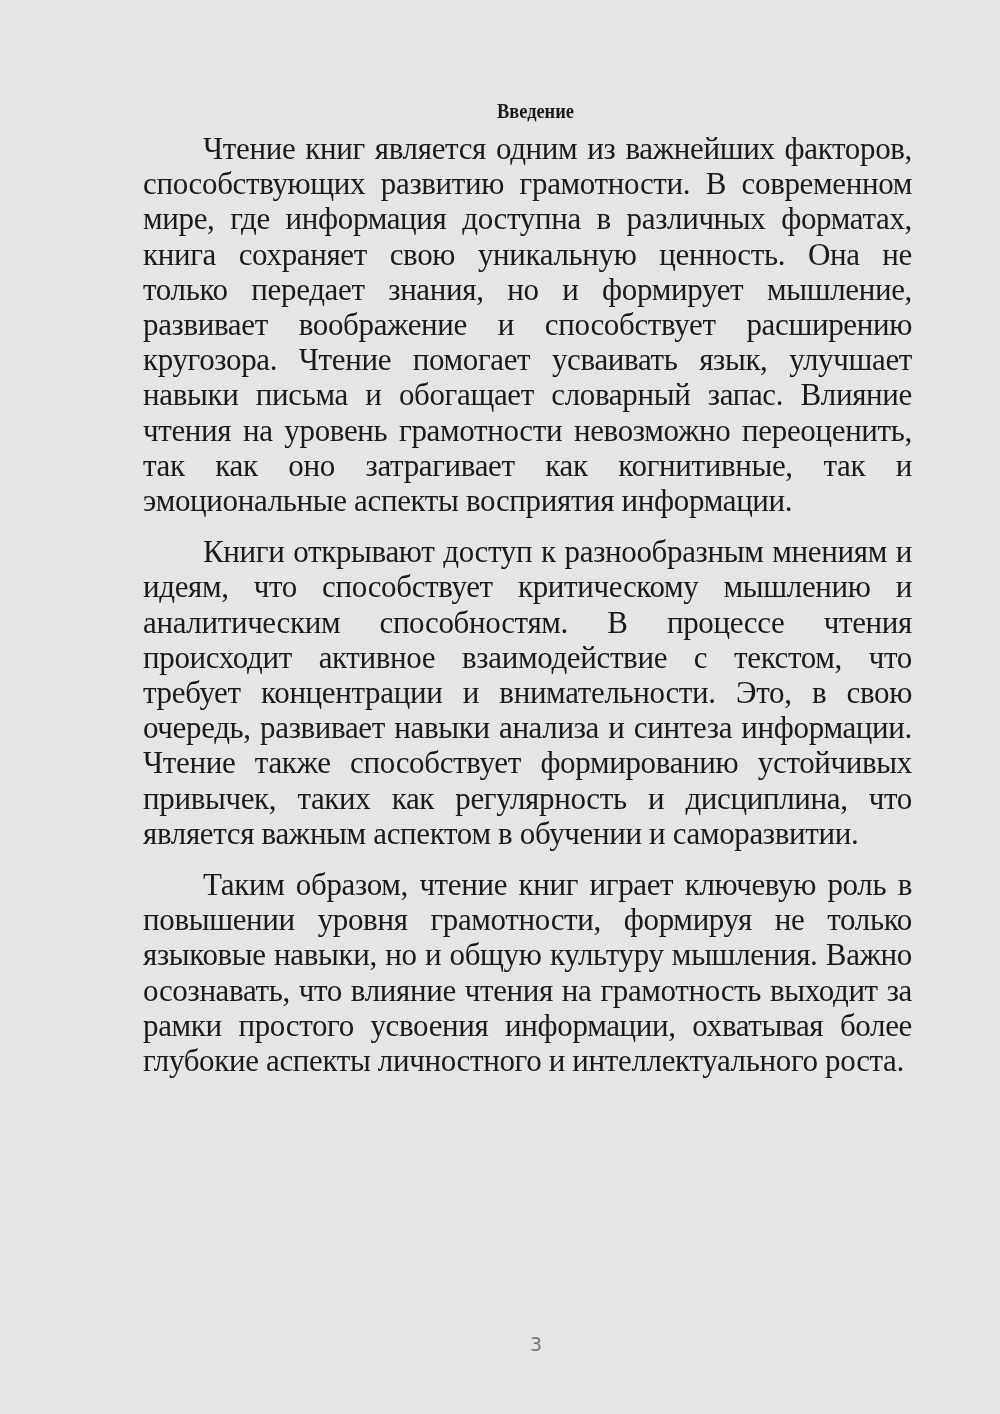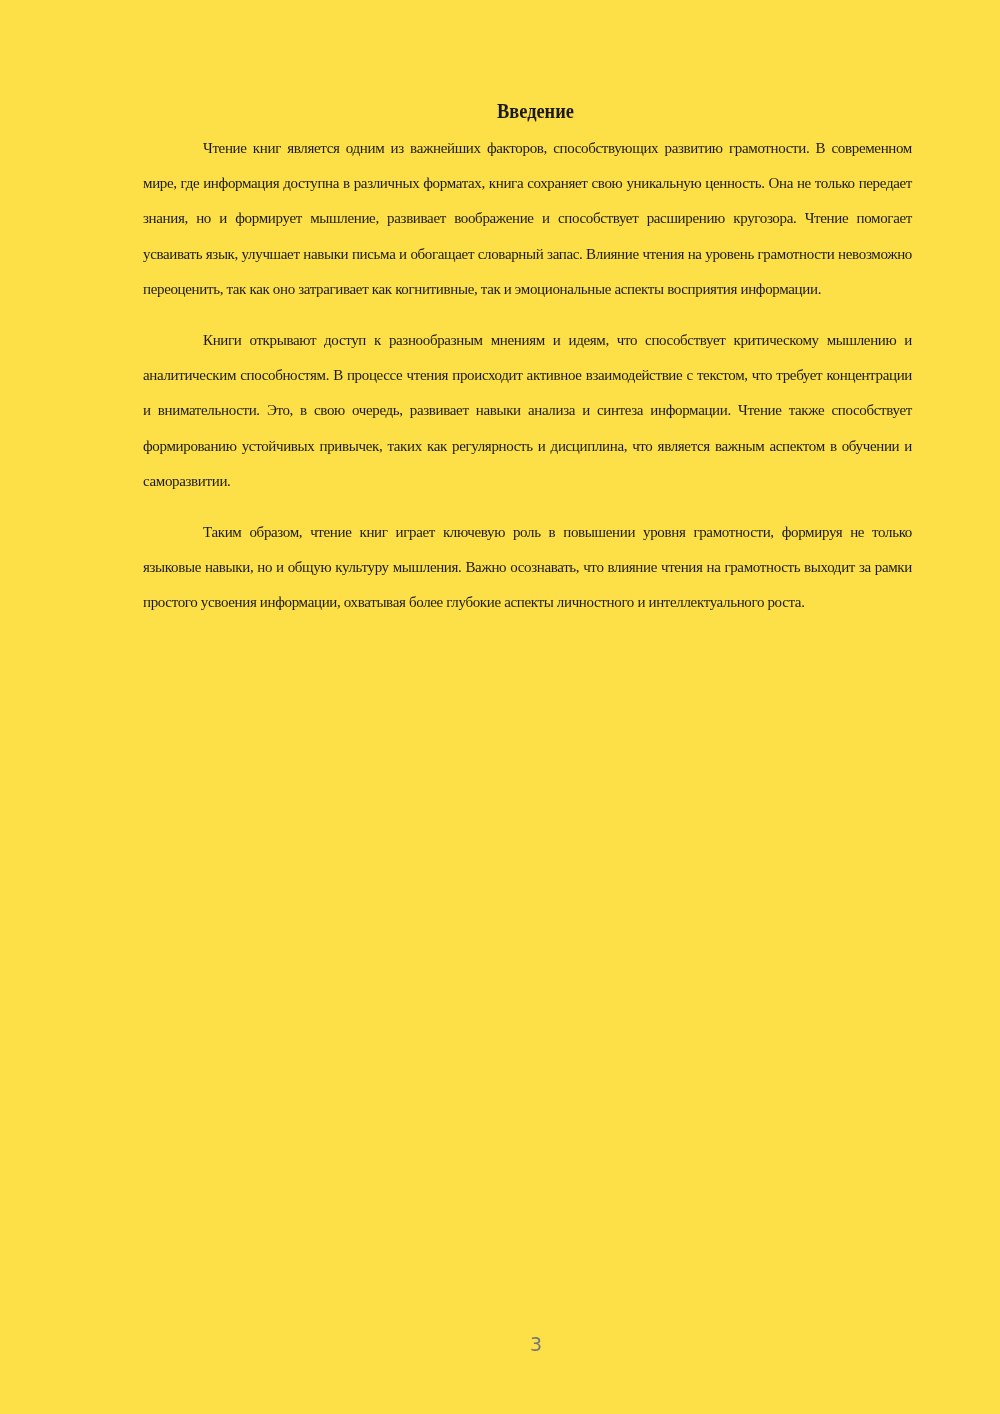--- a/index.html
+++ b/index.html
@@ -13,39 +13,39 @@
       position: relative;
       overflow: hidden;
       font-family: "Liberation Serif", "DejaVu Serif", serif;
       color: #1a1a1a;
     }
     .page {
       position: absolute;
       left: 0; top: 0;
       width: 1000px;
       height: 1414px;
-      background: #fde047;
+      background: #e5e5e5;
     }
     .content {
       position: absolute;
       left: 143px;
       top: 96px;
       width: 785px;
     }
     .heading {
       text-align: center;
       font-weight: bold;
       font-size: 20px;
       line-height: 30px;
       margin: 0 0 5px 0;
       padding-left: 0;
       transform: scaleX(0.92);
     }
     .para {
-      font-size: 15px;
+      font-size: 31px;
       line-height: 35.2px;
       text-align: justify;
       text-indent: 60px;
       margin: 0 16px 16px 0;
       letter-spacing: -0.35px;
     }
     .page-number {
       position: absolute;
       left: 0;
       width: 1072px;

